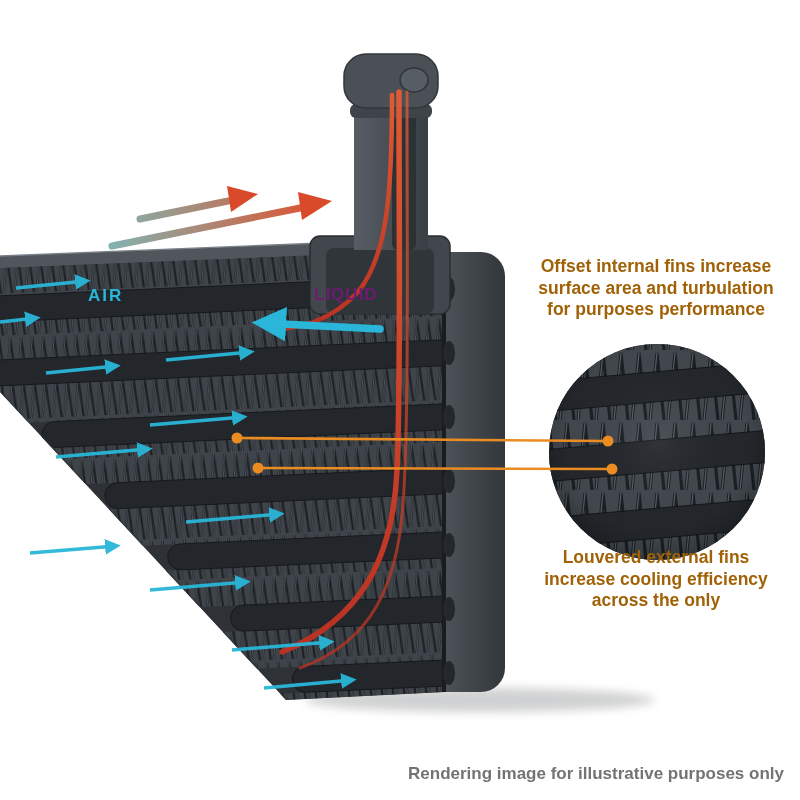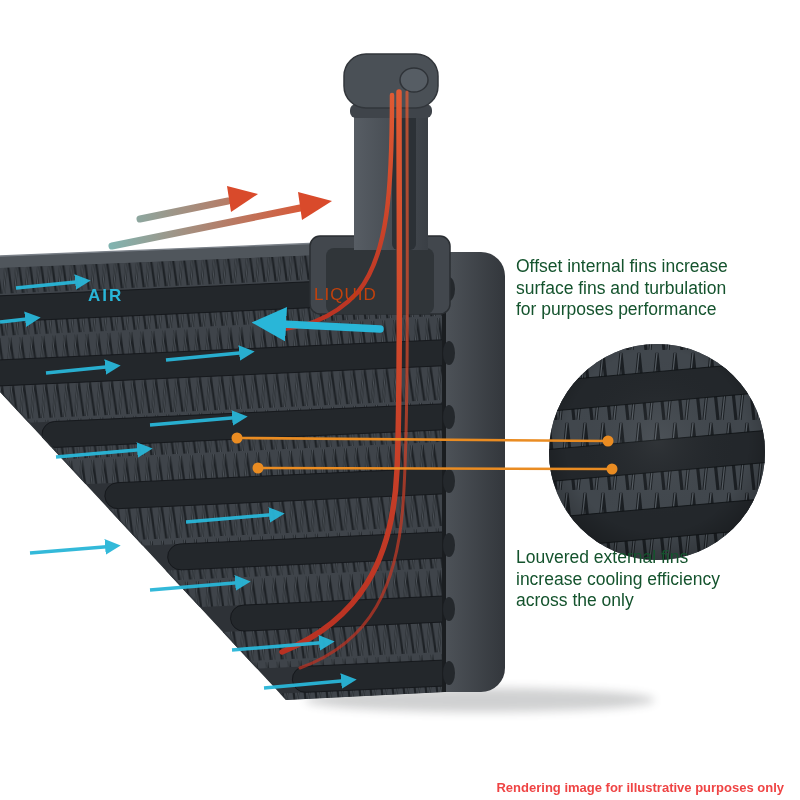--- a/index.html
+++ b/index.html
@@ -6,29 +6,29 @@
   .stage{
     position:relative;width:800px;height:800px;background:#ffffff;overflow:hidden;
     font-family:"Liberation Sans",sans-serif;
   }
   .stage svg{position:absolute;left:0;top:0;}
   .txt{position:absolute;z-index:5;}
   .label-air{
     left:88px;top:286px;color:#29b6d8;font-weight:bold;font-size:17px;letter-spacing:2px;
   }
   .label-liquid{
-    left:314px;top:285px;color:#c2410c;font-weight:normal;font-size:17px;letter-spacing:1px;
+    left:314px;top:285px;color:#701a75;font-weight:bold;font-size:17px;letter-spacing:1px;
   }
   .note{
-    width:280px;text-align:left;color:#14532d;font-weight:normal;font-size:17.5px;line-height:21.5px;
+    width:280px;text-align:center;color:#a16207;font-weight:bold;font-size:17.5px;line-height:21.5px;
   }
   .note-internal{left:516px;top:256px;}
   .note-external{left:516px;top:547px;}
   .footer-note{
-    right:16px;top:764px;color:#ef4444;font-weight:bold;font-size:13px;text-align:right;margin-top:16px;
+    right:16px;top:764px;color:#737373;font-weight:bold;font-size:17px;text-align:right;
   }
 </style>
 </head>
 <body>
 
 <div class="stage">
 
 <svg width="800" height="800" viewBox="0 0 800 800">
   <defs>
     <pattern id="fins" patternUnits="userSpaceOnUse" width="11" height="42">
@@ -187,21 +187,21 @@
     <circle cx="608" cy="441" r="5.5" fill="#ea8c22"></circle>
     <circle cx="612" cy="469" r="5.5" fill="#ea8c22"></circle>
   </g>
 </svg>
 
 <div class="txt label-air">AIR</div>
 <div class="txt label-liquid">LIQUID</div>
 
 <div class="txt note note-internal">
   <div>Offset internal fins increase</div>
-  <div>surface fins and turbulation</div>
+  <div>surface area and turbulation</div>
   <div>for purposes performance</div>
 </div>
 
 <div class="txt note note-external">
   <div>Louvered external fins</div>
   <div>increase cooling efficiency</div>
   <div>across the only</div>
 </div>
 
 <div class="txt footer-note">Rendering image for illustrative purposes only</div>

